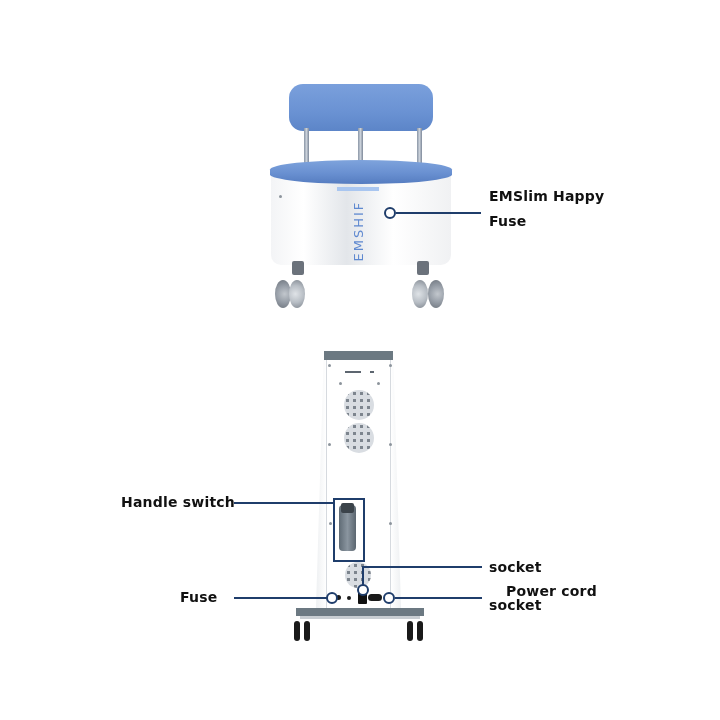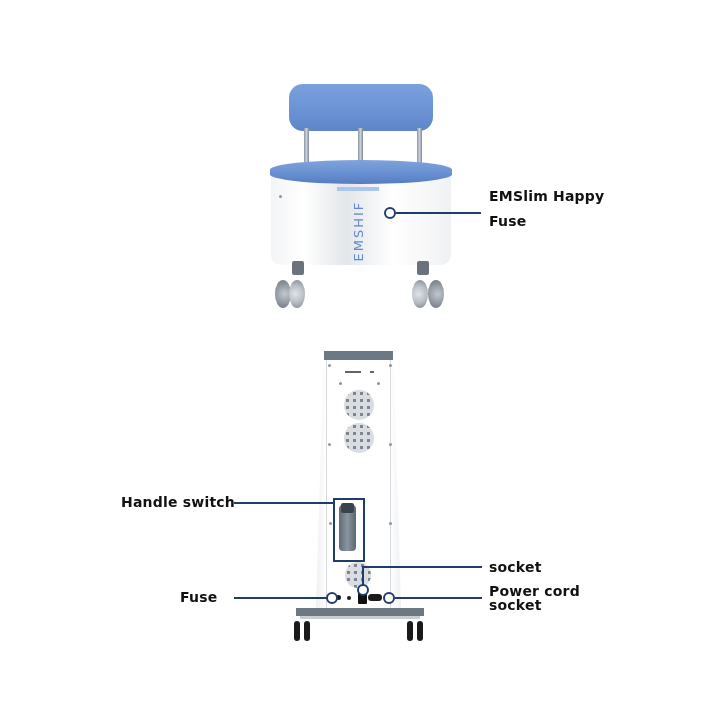--- a/index.html
+++ b/index.html
@@ -156,15 +156,15 @@
 
 <div>
   <div class="label" style="left:180px;top:590px">Fuse</div>
   <div class="leader" style="left:234px;top:597px;width:94px"></div>
   <div class="ring" style="left:326px;top:592px"></div>
 </div>
 
 <div>
   <div class="ring" style="left:383px;top:592px"></div>
   <div class="leader" style="left:395px;top:597px;width:87px"></div>
-  <div class="label" style="left:489px;top:584px">Power cord</div>
+  <div class="label" style="left:506px;top:584px">Power cord</div>
   <div class="label" style="left:489px;top:598px">socket</div>
 </div>
 
 </body></html>

